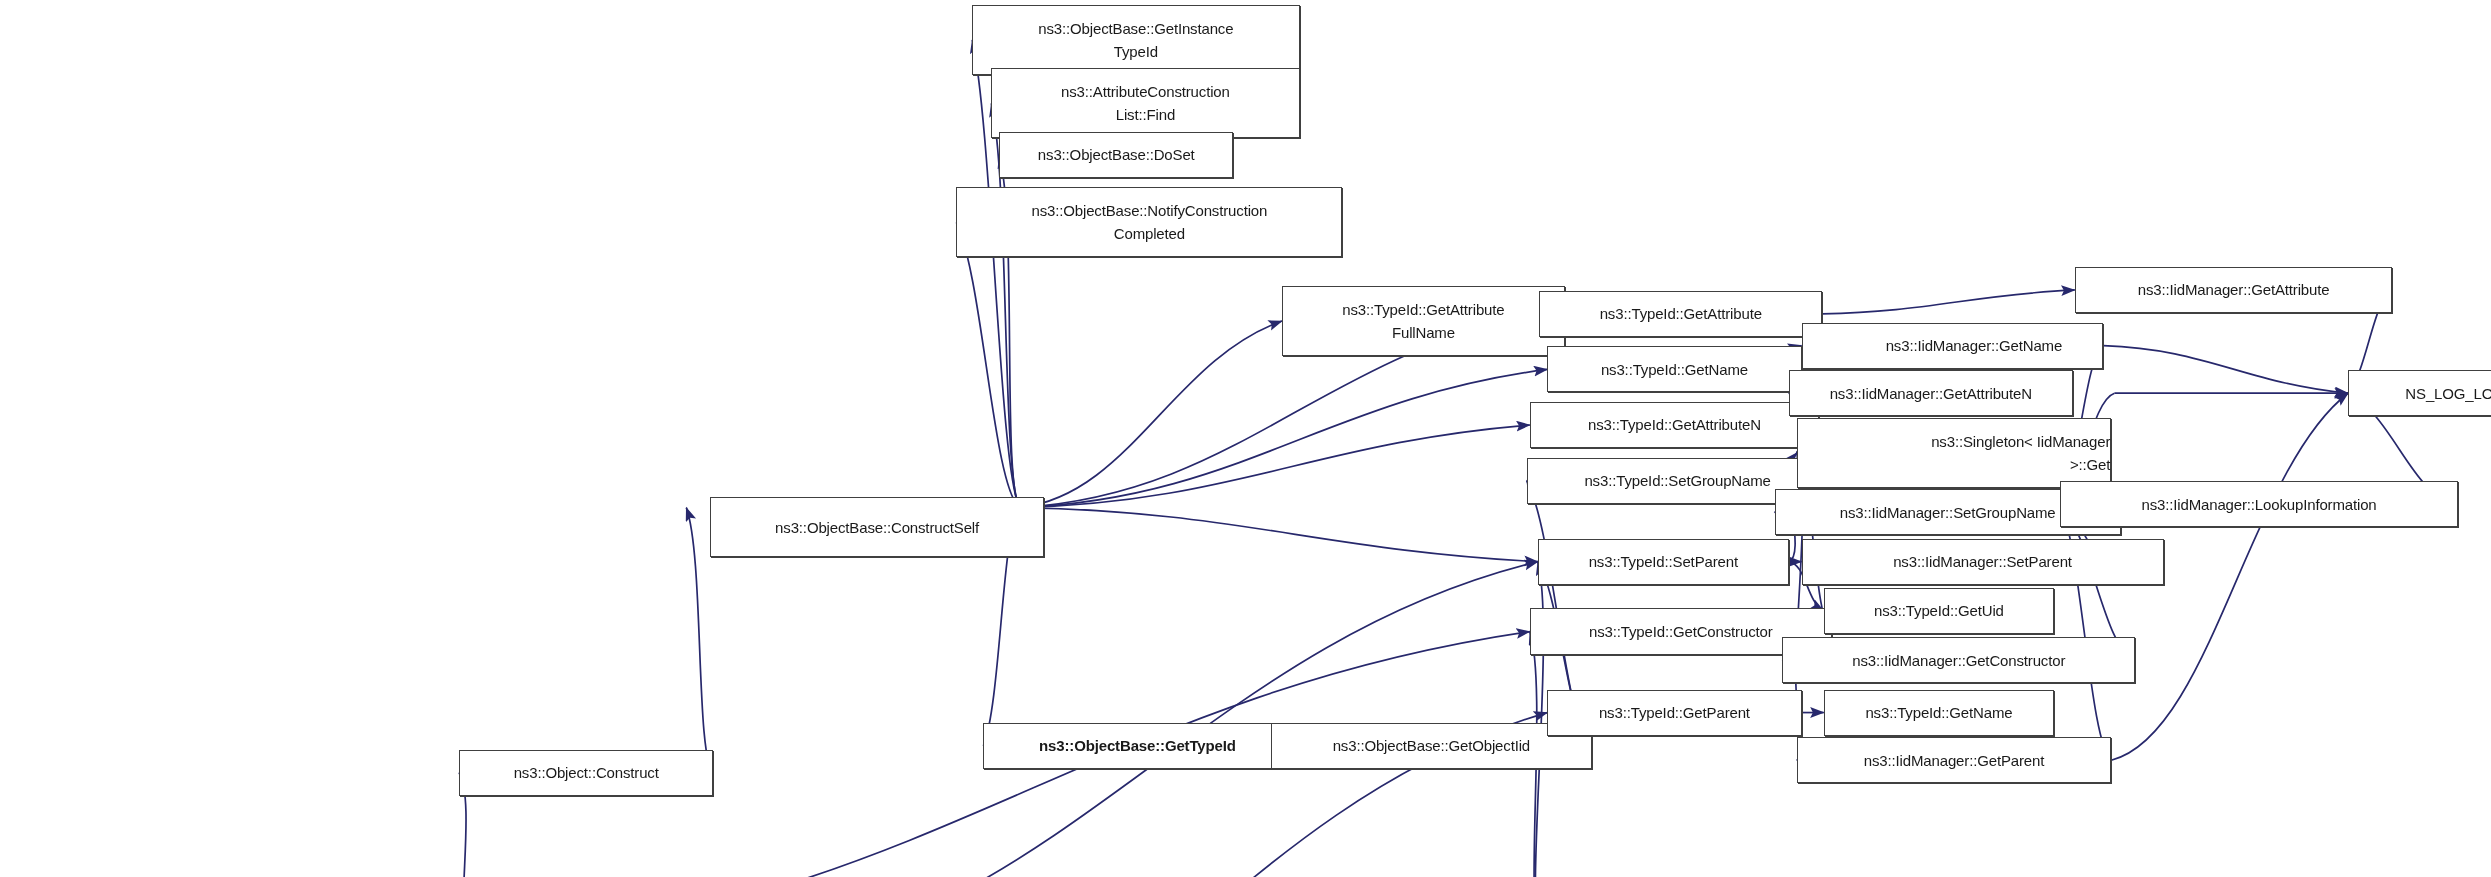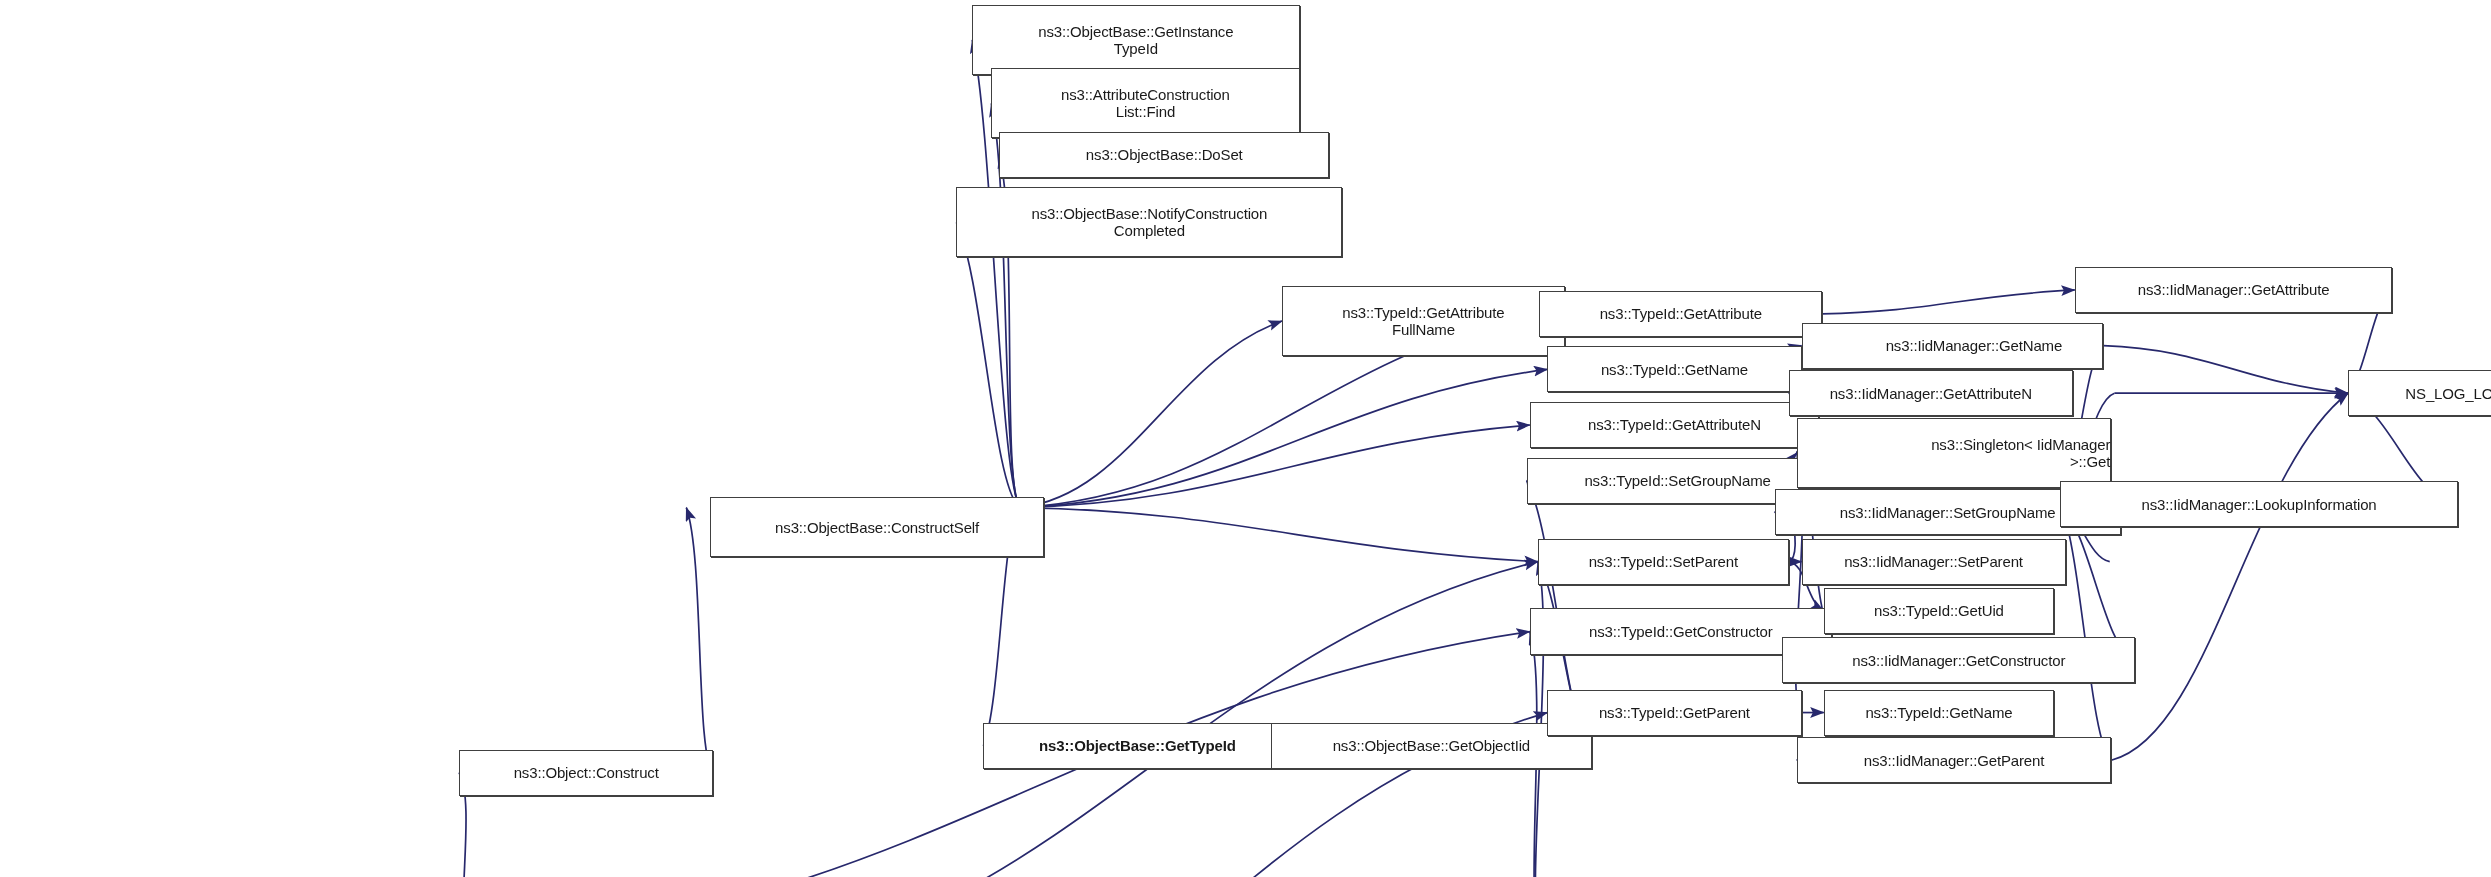--- a/index.html
+++ b/index.html
@@ -27,21 +27,21 @@
     pointer-events: none;
   }
   .node {
     position: absolute;
     box-sizing: border-box;
     border: 1px solid #404040;
     background: #ffffff;
     color: #1a1a1a;
     font-family: "Liberation Sans", sans-serif;
     font-size: 15px;
-    line-height: 17px;
+    line-height: 23px;
     text-align: center;
     display: flex;
     align-items: center;
     justify-content: center;
     white-space: pre;
     letter-spacing: -0.15px;
     z-index: 5;
     box-shadow: 1px 1px 0 0 #404040;
   }
   .node span {
@@ -123,41 +123,41 @@
         <path d="M2457.638392857143,504.43387681159425 C2411.5993750000002,496.8268550724638 2394.0607015306123,416.46378623188406 2348.0216836734694,393.2201086956522" fill="none" stroke="#27286c" stroke-width="1.7" marker-end="url(#arrow)"></path>
       </g>
   </svg>
   <div id="node-layer">
       <div class="node" style="left: 459.119px; top: 749.899px; width: 254.184px; height: 46.0743px;"><span>ns3::Object::Construct</span></div>
       <div class="node" style="left: 686.296px; top: 497px; width: 333.616px; height: 60px; margin-left: 24px;"><span>ns3::ObjectBase::ConstructSelf</span></div>
       <div class="node" style="left: 972.253px; top: 4.7663px; width: 327.261px; height: 69.9058px;"><span>ns3::ObjectBase::GetInstance
 TypeId</span></div>
       <div class="node" style="left: 991.316px; top: 68.317px; width: 308.198px; height: 69.9058px;"><span>ns3::AttributeConstruction
 List::Find</span></div>
-      <div class="node" style="left: 999.26px; top: 131.868px; width: 330px; height: 46.0743px;"><span>ns3::ObjectBase::DoSet</span></div>
+      <div class="node" style="left: 999.26px; top: 131.868px; width: 234px; height: 46.0743px;"><span>ns3::ObjectBase::DoSet</span></div>
       <div class="node" style="left: 956.366px; top: 187.475px; width: 386.041px; height: 69.9058px;"><span>ns3::ObjectBase::NotifyConstruction
 Completed</span></div>
       <div class="node" style="left: 983.373px; top: 722.889px; width: 308.198px; height: 46.0743px; font-weight: bold;"><span>ns3::ObjectBase::GetTypeId</span></div>
       <div class="node" style="left: 1270.92px; top: 722.889px; width: 320.907px; height: 46.0743px;"><span>ns3::ObjectBase::GetObjectIid</span></div>
       <div class="node" style="left: 1282.04px; top: 285.978px; width: 282.779px; height: 69.9058px;"><span>ns3::TypeId::GetAttribute
 FullName</span></div>
       <div class="node" style="left: 1539.4px; top: 290.745px; width: 282.779px; height: 46.0743px;"><span>ns3::TypeId::GetAttribute</span></div>
       <div class="node" style="left: 1547.34px; top: 346.351px; width: 254.184px; height: 46.0743px;"><span>ns3::TypeId::GetName</span></div>
       <div class="node" style="left: 1529.87px; top: 401.958px; width: 289.134px; height: 46.0743px;"><span>ns3::TypeId::GetAttributeN</span></div>
       <div class="node" style="left: 1526.69px; top: 457.565px; width: 301.843px; height: 46.0743px;"><span>ns3::TypeId::SetGroupName</span></div>
       <div class="node" style="left: 1537.81px; top: 538.592px; width: 251.006px; height: 46.0743px;"><span>ns3::TypeId::SetParent</span></div>
       <div class="node" style="left: 1529.87px; top: 608.498px; width: 301.843px; height: 46.0743px;"><span>ns3::TypeId::GetConstructor</span></div>
       <div class="node" style="left: 1547.34px; top: 689.525px; width: 254.184px; height: 46.0743px;"><span>ns3::TypeId::GetParent</span></div>
       <div class="node" style="left: 2074.77px; top: 266.913px; width: 317.73px; height: 46.0743px;"><span>ns3::IidManager::GetAttribute</span></div>
       <div class="node" style="left: 1801.53px; top: 322.52px; width: 301.843px; height: 46.0743px; padding-left: 43px;"><span>ns3::IidManager::GetName</span></div>
       <div class="node" style="left: 1788.82px; top: 370.183px; width: 284px; height: 46.0743px;"><span>ns3::IidManager::GetAttributeN</span></div>
       <div class="node" style="left: 1796.76px; top: 417.846px; width: 314.552px; height: 69.9058px; text-align: right;"><span>ns3::Singleton&lt; IidManager
 &gt;::Get</span></div>
       <div class="node" style="left: 1774.52px; top: 489.341px; width: 346.325px; height: 46.0743px;"><span>ns3::IidManager::SetGroupName</span></div>
-      <div class="node" style="left: 1801.53px; top: 538.592px; width: 264px; height: 46.0743px;"><span>ns3::IidManager::SetParent</span></div>
+      <div class="node" style="left: 1801.53px; top: 538.592px; width: 362px; height: 46.0743px;"><span>ns3::IidManager::SetParent</span></div>
       <div class="node" style="left: 1823.77px; top: 587.844px; width: 230.354px; height: 46.0743px;"><span>ns3::TypeId::GetUid</span></div>
       <div class="node" style="left: 1782.46px; top: 637.096px; width: 352.68px; height: 46.0743px;"><span>ns3::IidManager::GetConstructor</span></div>
       <div class="node" style="left: 1823.77px; top: 689.525px; width: 230.354px; height: 46.0743px;"><span>ns3::TypeId::GetName</span></div>
       <div class="node" style="left: 1796.76px; top: 737.188px; width: 314.552px; height: 46.0743px; align-items: center;"><span>ns3::IidManager::GetParent</span></div>
       <div class="node" style="left: 2060.48px; top: 481.397px; width: 397.162px; height: 46.0743px;"><span>ns3::IidManager::LookupInformation</span></div>
       <div class="node" style="left: 2348.02px; top: 370.183px; width: 228.765px; height: 46.0743px;"><span>NS_LOG_LOGIC</span></div>
     </div>
 </div>
 
 </body></html>

